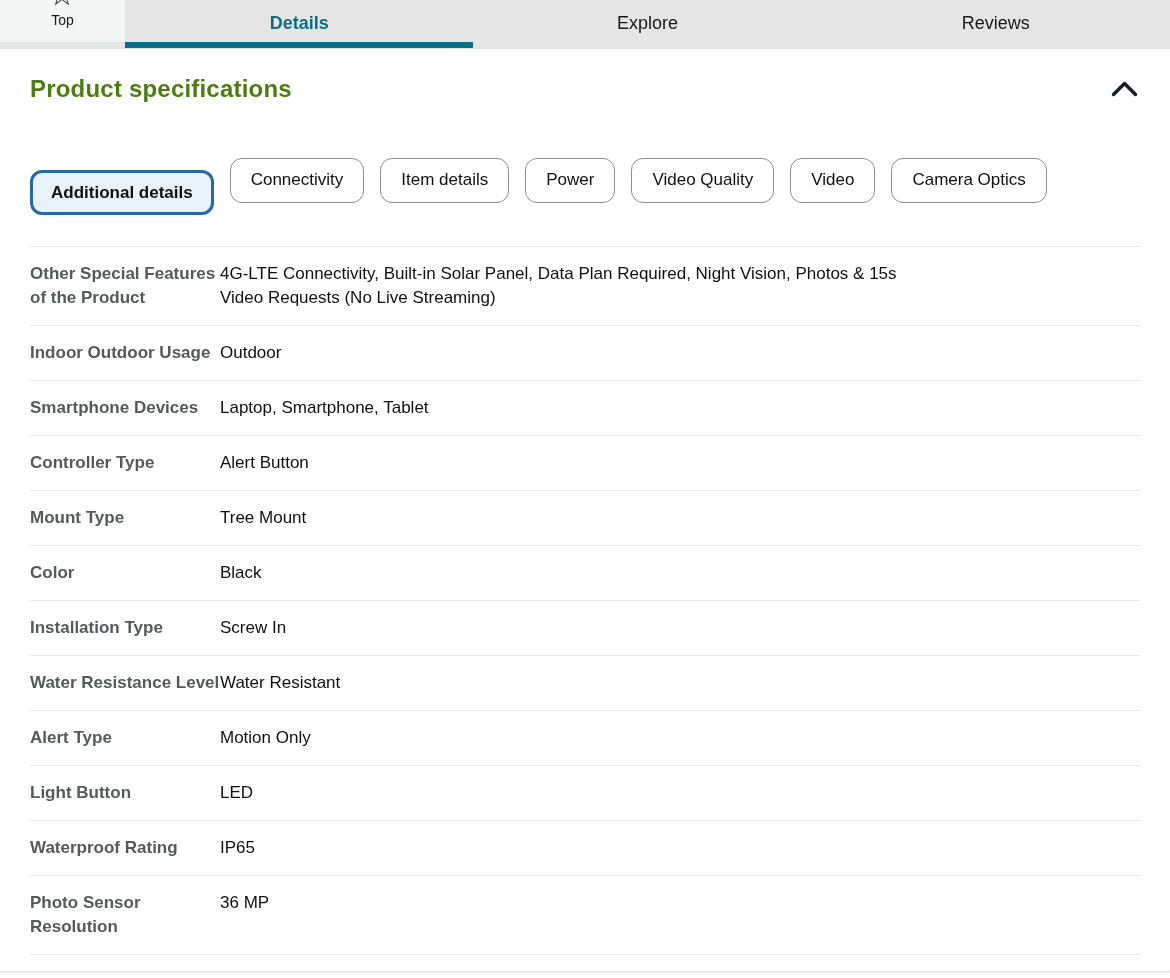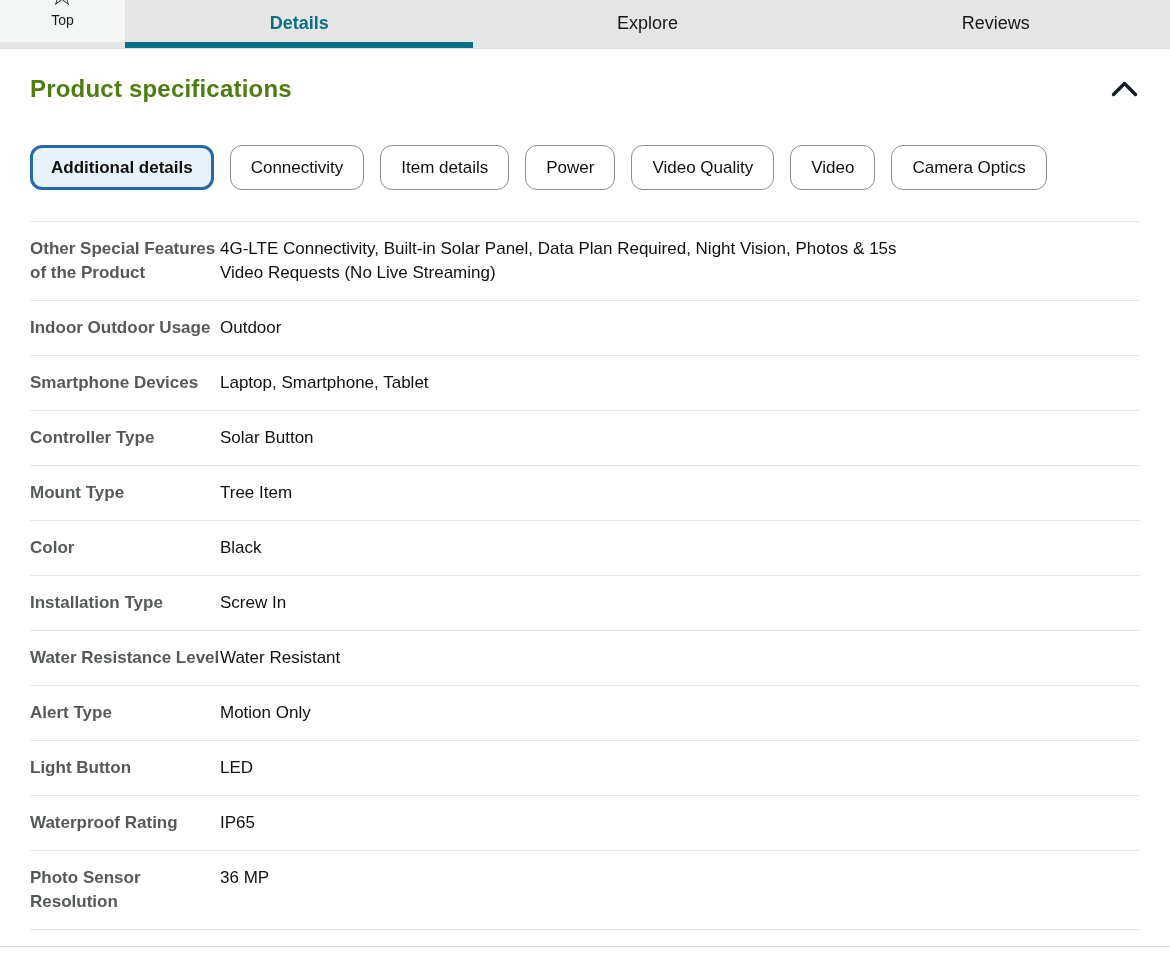--- a/index.html
+++ b/index.html
@@ -124,20 +124,21 @@
     font-size: 17px;
     color: #0f1111;
     cursor: pointer;
     white-space: nowrap;
   }
   .chip.selected {
     border: 3px solid #2569a8;
     background: #e8f2fb;
     font-weight: bold;
     padding: 0 18px;
+    margin-top: 25px;
   }
 
   
   .spec-table {
     margin-top: 31px;
     border-top: 1px solid #e7e7e7;
   }
   .spec-row {
     display: flex;
     padding: 15px 0;
@@ -239,25 +240,25 @@
       <div class="spec-row">
         <div class="spec-label">Indoor Outdoor Usage</div>
         <div class="spec-value">Outdoor</div>
       </div>
       <div class="spec-row">
         <div class="spec-label">Smartphone Devices</div>
         <div class="spec-value">Laptop, Smartphone, Tablet</div>
       </div>
       <div class="spec-row">
         <div class="spec-label">Controller Type</div>
-        <div class="spec-value">Solar Button</div>
+        <div class="spec-value">Alert Button</div>
       </div>
       <div class="spec-row">
         <div class="spec-label">Mount Type</div>
-        <div class="spec-value">Tree Item</div>
+        <div class="spec-value">Tree Mount</div>
       </div>
       <div class="spec-row">
         <div class="spec-label">Color</div>
         <div class="spec-value">Black</div>
       </div>
       <div class="spec-row">
         <div class="spec-label">Installation Type</div>
         <div class="spec-value">Screw In</div>
       </div>
       <div class="spec-row">

